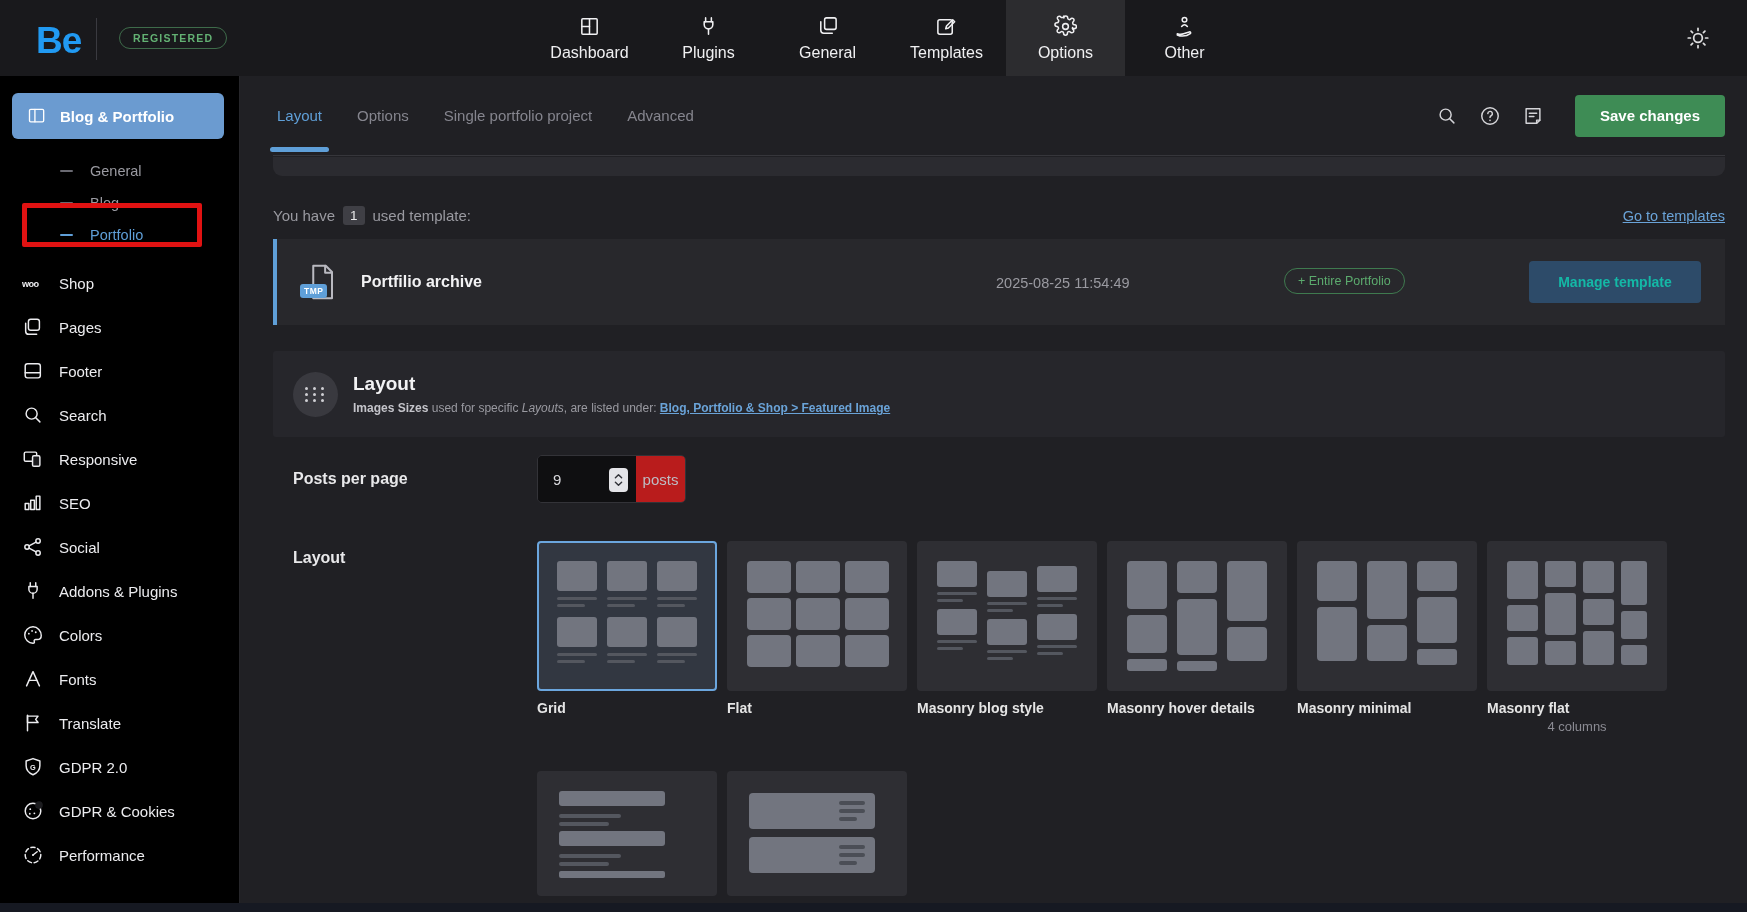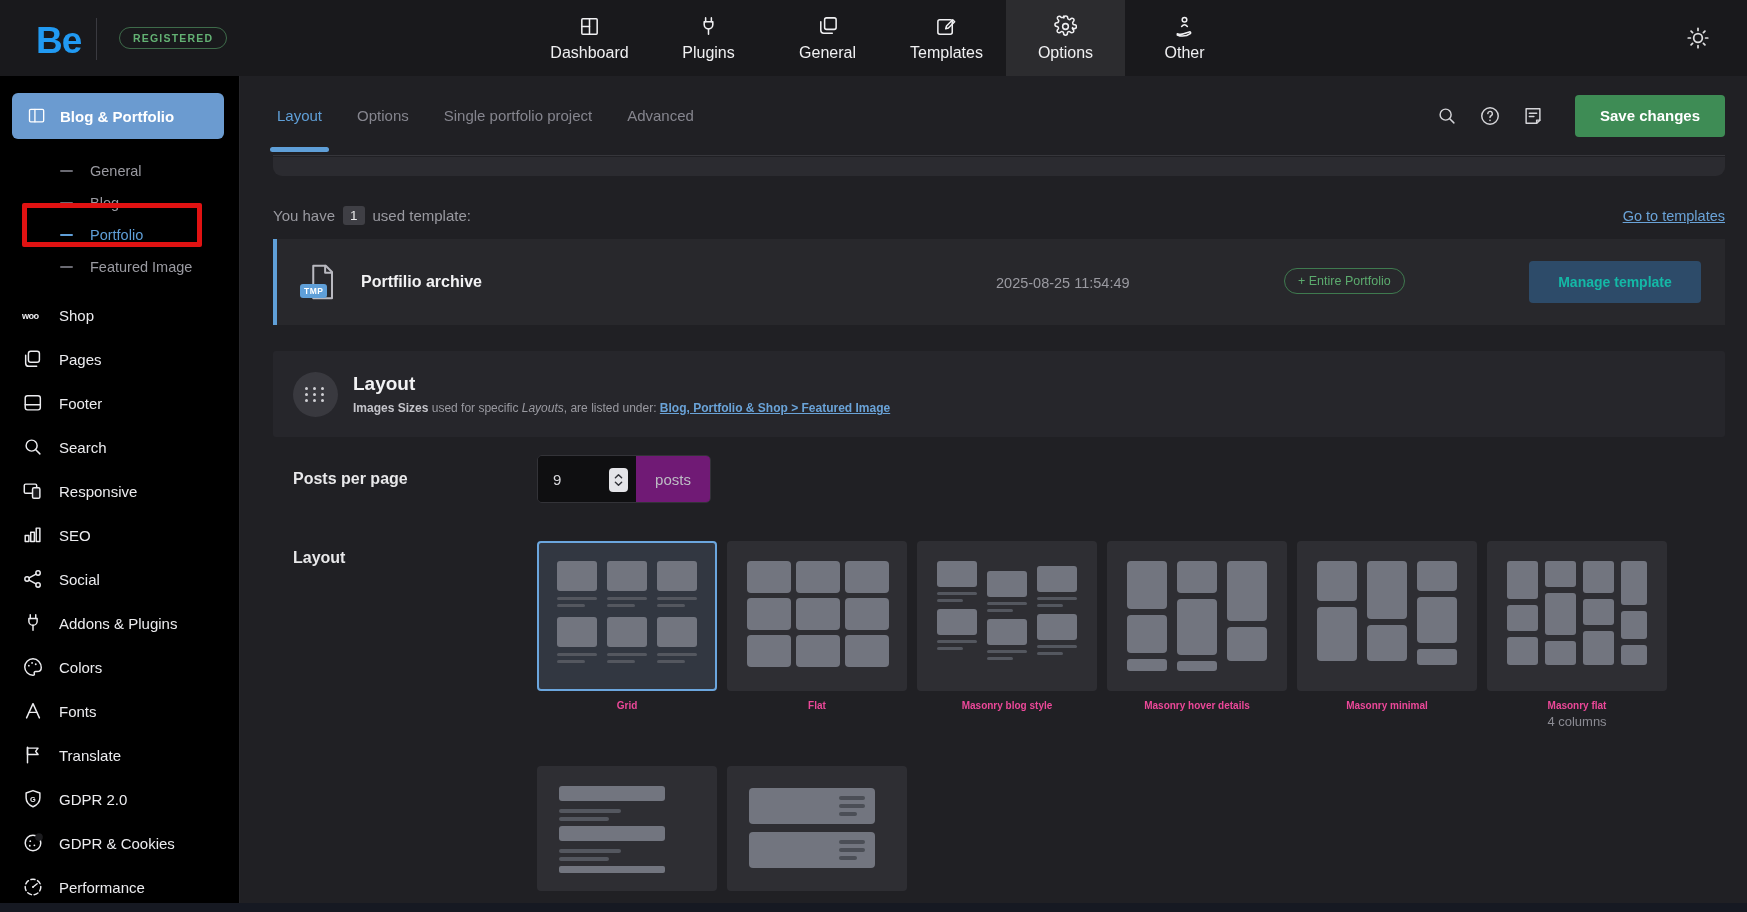--- a/index.html
+++ b/index.html
@@ -75,30 +75,30 @@
   .sh-desc a { color:#6aa3d8; font-weight:bold; text-decoration:underline; cursor:pointer; }
 
   .field-row { display:flex; align-items:center; }
   .field-row.top-align { align-items:flex-start; }
   .f-label { width:264px; padding-left:20px; font-size:16px; font-weight:bold; color:#e8e8ea; flex:none; }
   .posts-row { margin-top:18px; }
   .ppp-group { display:flex; height:48px; border:1px solid #333338; border-radius:5px; overflow:hidden; }
   .ppp-inputwrap { position:relative; width:98px; background:#0f0f11; }
   .ppp-field { width:100%; height:100%; background:transparent; border:none; color:#d8d8dc; font-size:15px; padding-left:15px; font-family:inherit; outline:none; }
   .spinner { position:absolute; right:8px; top:12px; width:19px; height:24px; background:#e4e4e8; border-radius:4px; color:#33343a; display:flex; align-items:center; justify-content:center; cursor:pointer; }
-  .ppp-suffix { width:74px; background:#701a75; color:#bdbdc4; font-size:15px; display:flex; align-items:center; justify-content:center; }
+  .ppp-suffix { width:49px; background:#b91c1c; color:#bdbdc4; font-size:15px; display:flex; align-items:center; justify-content:center; }
 
   .layout-row { margin-top:38px; }
   .layout-row .f-label { margin-top:8px; }
   .cards { display:flex; flex-wrap:wrap; column-gap:10px; row-gap:37px; width:1188px; }
   .card-wrap { width:180px; cursor:pointer; }
   .card { width:180px; height:150px; background:#2e2e33; border-radius:4px; padding:18px; }
   .card-wrap.selected .card { background:#323741; border:2px solid #6ba6de; padding:16px; }
   .card.short { height:125px; }
-  .card-label { margin-top:9px; text-align:center; font-size:10px; font-weight:bold; color:#ec4899; }
+  .card-label { margin-top:9px; font-size:14px; font-weight:bold; color:#e5e5e5; }
   .card-sub { margin-top:3px; text-align:center; font-size:13px; color:#8b8b93; }
 
   .bottom-strip { position:absolute; left:0; right:0; bottom:0; height:9px; background:#161922; z-index:5; }
 </style>
 </head>
 <body>
 
 <div class="screen">
 
   <header class="topbar">
@@ -190,24 +190,20 @@
           <span class="dash"></span>
           <span>General</span>
         </div>
       <div class="sub-item">
           <span class="dash"></span>
           <span>Blog</span>
         </div>
       <div class="sub-item active">
           <span class="dash"></span>
           <span>Portfolio</span>
-        </div>
-      <div class="sub-item">
-          <span class="dash"></span>
-          <span>Featured Image</span>
         </div>
     </div>
     <div class="annotation"></div>
 
     <div class="side-list">
       <div class="side-item">
           <span class="s-ic">
             <svg width="22" height="22" viewBox="0 0 24 24">
               <text x="0" y="16" font-size="10" font-weight="800" fill="currentColor" letter-spacing="-0.6" font-family="Liberation Sans,sans-serif">woo</text>
             </svg>

